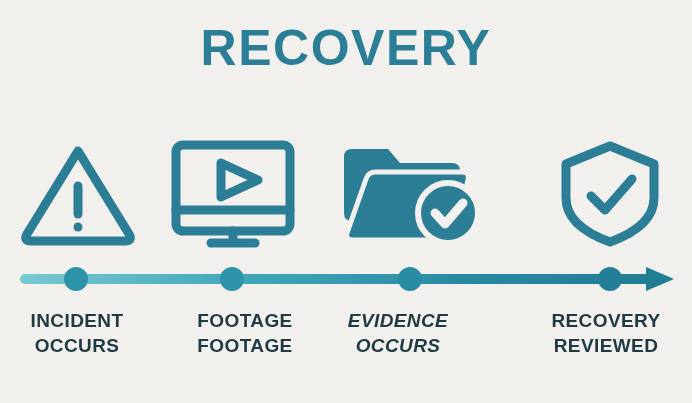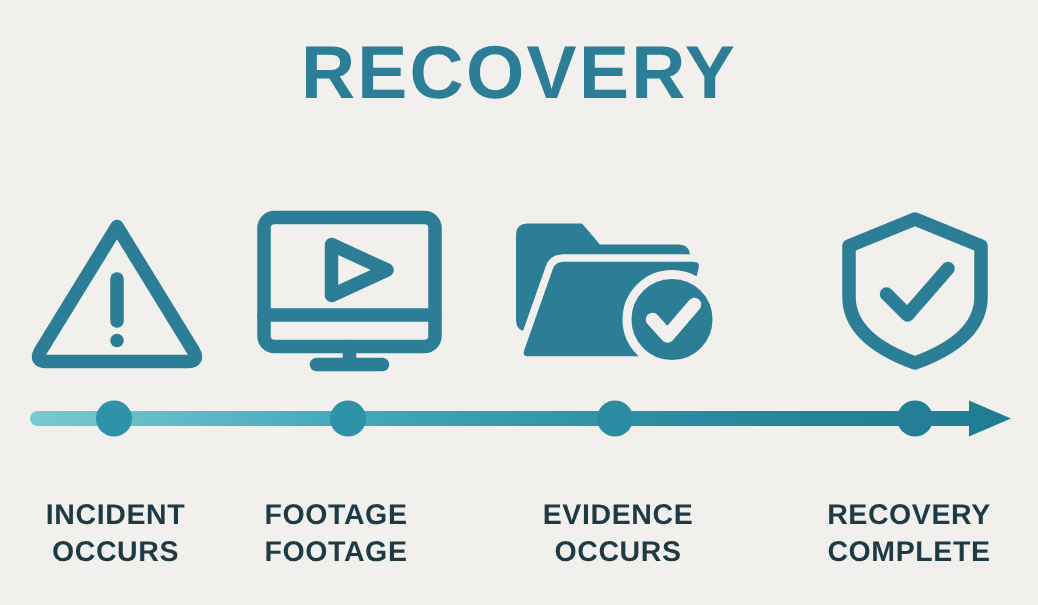--- a/index.html
+++ b/index.html
@@ -75,40 +75,39 @@
 
   .timeline svg { display: block; }
 
   
   .labels {
     position: absolute;
     top: 308px;
     left: 0;
     width: 692px;
     height: 60px;
-    margin-top: 23px;
   }
 
   .label {
     position: absolute;
     top: 0;
     width: 170px;
     text-align: center;
     color: #1e3a44;
     font-size: 19px;
     line-height: 25px;
     font-weight: bold;
     letter-spacing: 0.4px;
   }
 
   .label .l1, .label .l2 { display: block; white-space: nowrap; }
 
   .label.p1 { left: -8px;  }
-  .label.p2 { left: 139px; }
-  .label.p3 { left: 327px; }
+  .label.p2 { left: 160px; }
+  .label.p3 { left: 313px; font-style: italic; }
   .label.p4 { left: 521px; }
 </style>
 </head>
 <body>
 
 <div class="infographic">
 
   <div class="title">RECOVERY</div>
 
   <div class="icon-row">
@@ -194,18 +193,18 @@
       <span class="l2">FOOTAGE</span>
     </div>
 
     <div class="label p3">
       <span class="l1">EVIDENCE</span>
       <span class="l2">OCCURS</span>
     </div>
 
     <div class="label p4">
       <span class="l1">RECOVERY</span>
-      <span class="l2">COMPLETE</span>
+      <span class="l2">REVIEWED</span>
     </div>
 
   </div>
 
 </div>
 
 </body></html>

